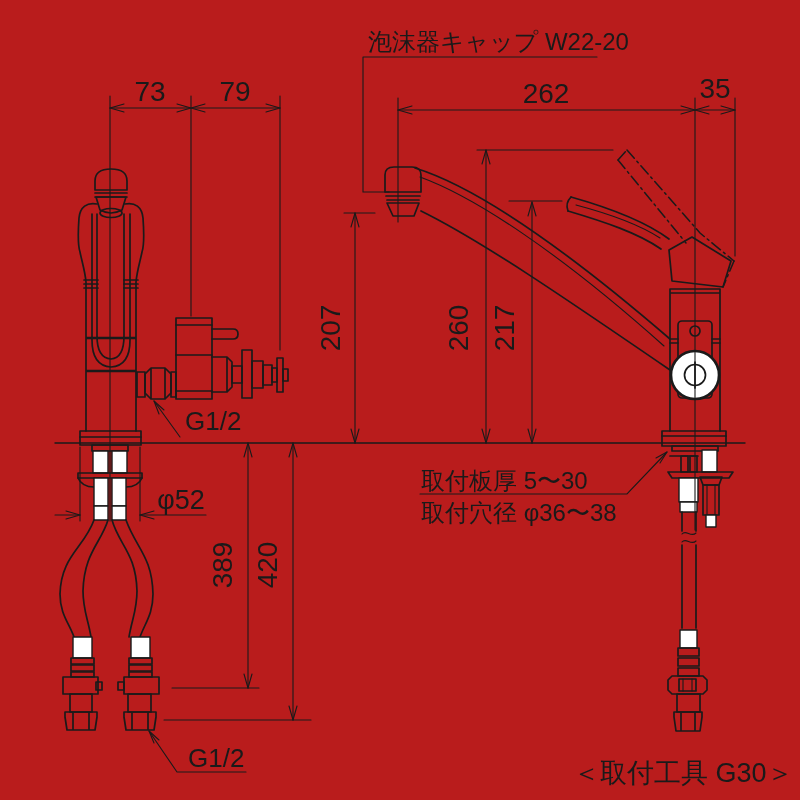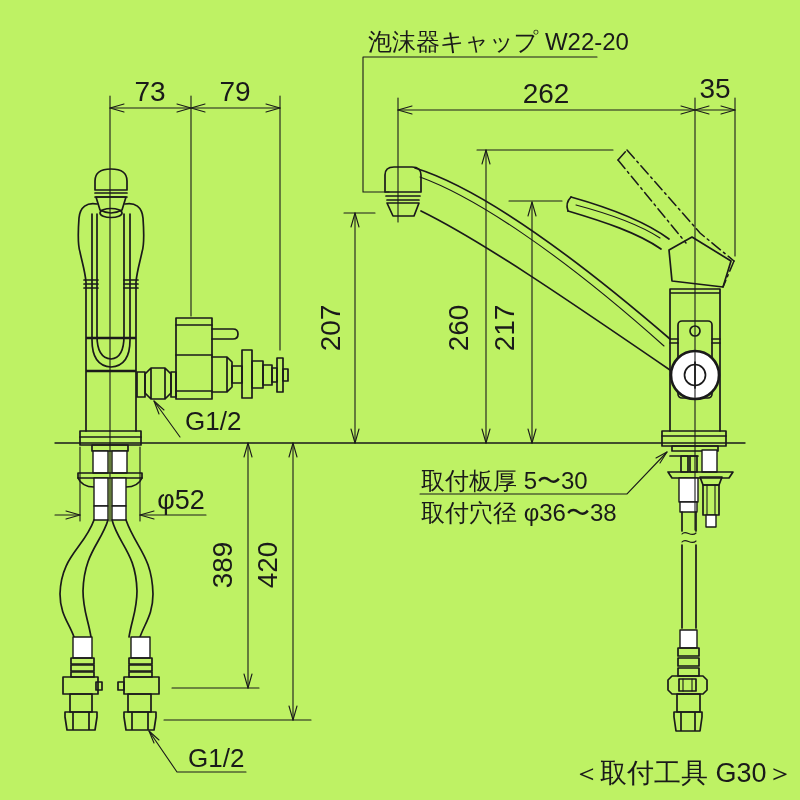--- a/index.html
+++ b/index.html
@@ -1,16 +1,16 @@
 <!DOCTYPE html>
 <html><head>
 <meta charset="utf-8">
 <style>
   html,body{margin:0;padding:0;background:#ffffff;}
-  .sheet{position:relative;width:800px;height:800px;background:#bef264;overflow:hidden;}
+  .sheet{position:relative;width:800px;height:800px;background:#b91c1c;overflow:hidden;}
   svg{position:absolute;left:0;top:0;}
   text{font-family:"Liberation Sans","DejaVu Sans",sans-serif;fill:#1a1a1a;}
   .dim-num{font-size:28px;text-anchor:middle;}
   .phi-num{font-size:27px;text-anchor:middle;}
   .jp-label{font-size:24px;}
   .g-label{font-size:26px;}
   .tool-label{font-size:27px;}
   .obj{stroke:#1a1a1a;stroke-width:1.7;fill:none;stroke-linejoin:round;stroke-linecap:round;}
   .objw{stroke:#1a1a1a;stroke-width:1.7;fill:#ffffff;stroke-linejoin:round;}
   .thick{stroke:#1a1a1a;stroke-width:2.6;fill:none;}

